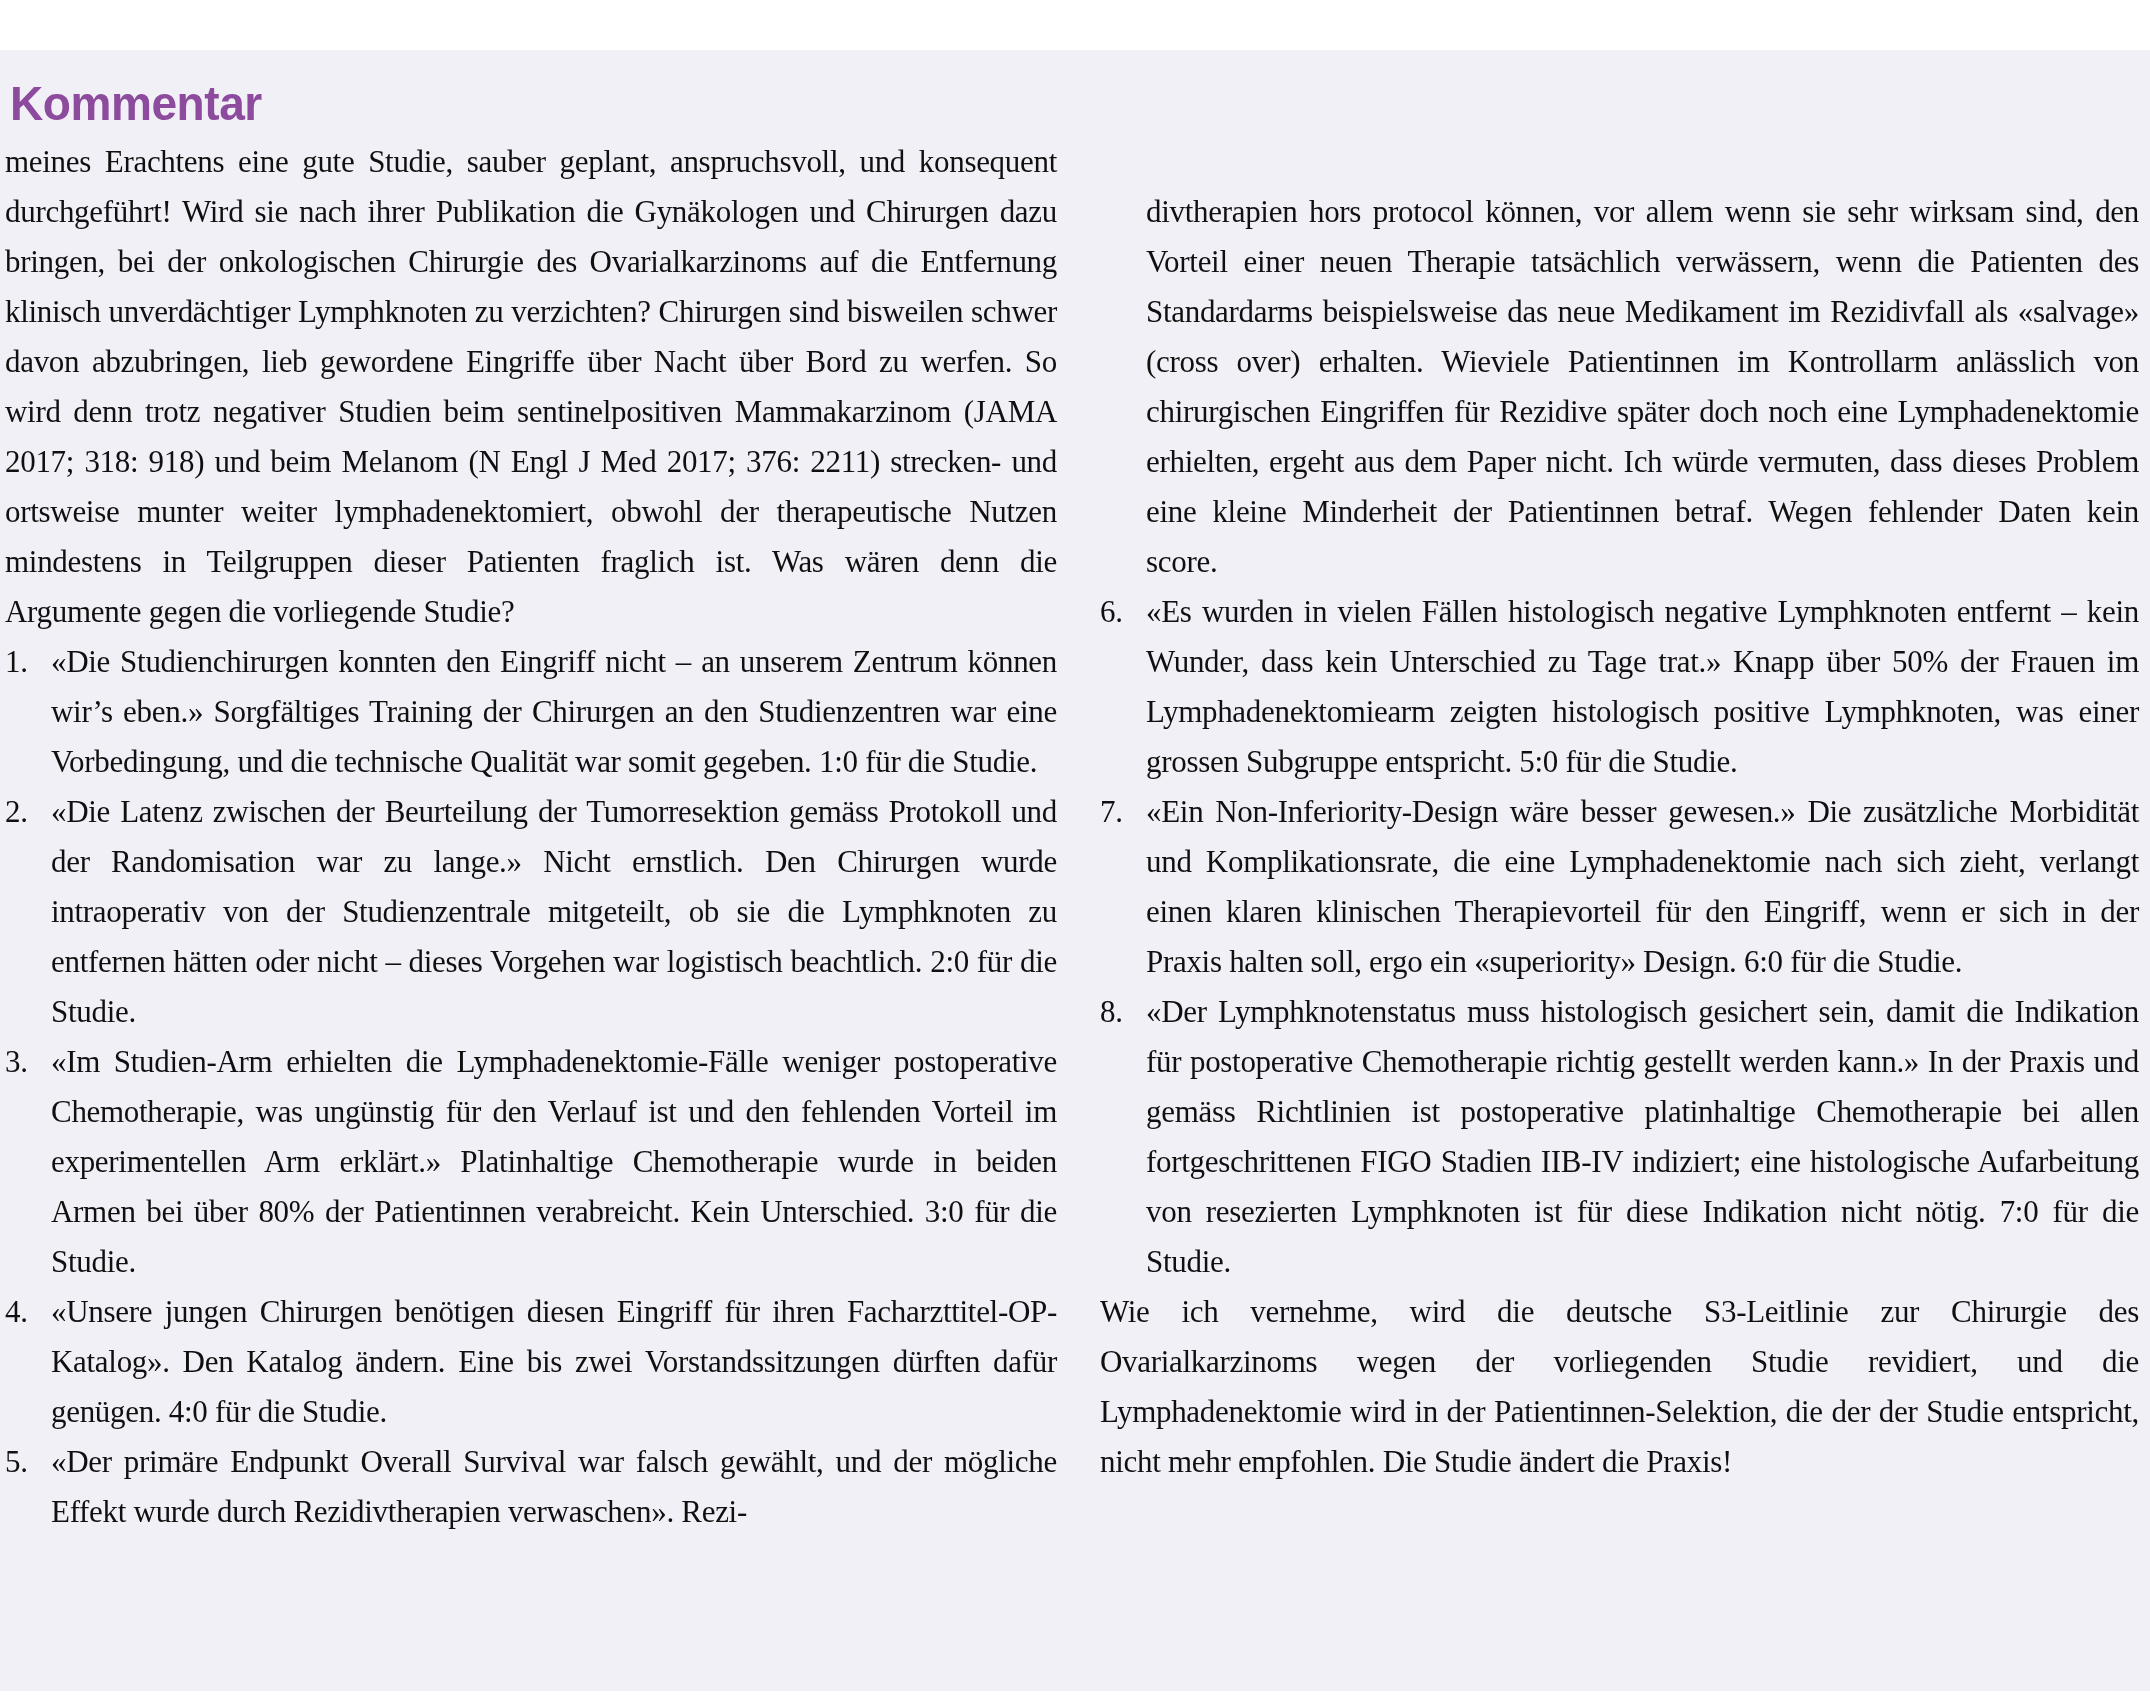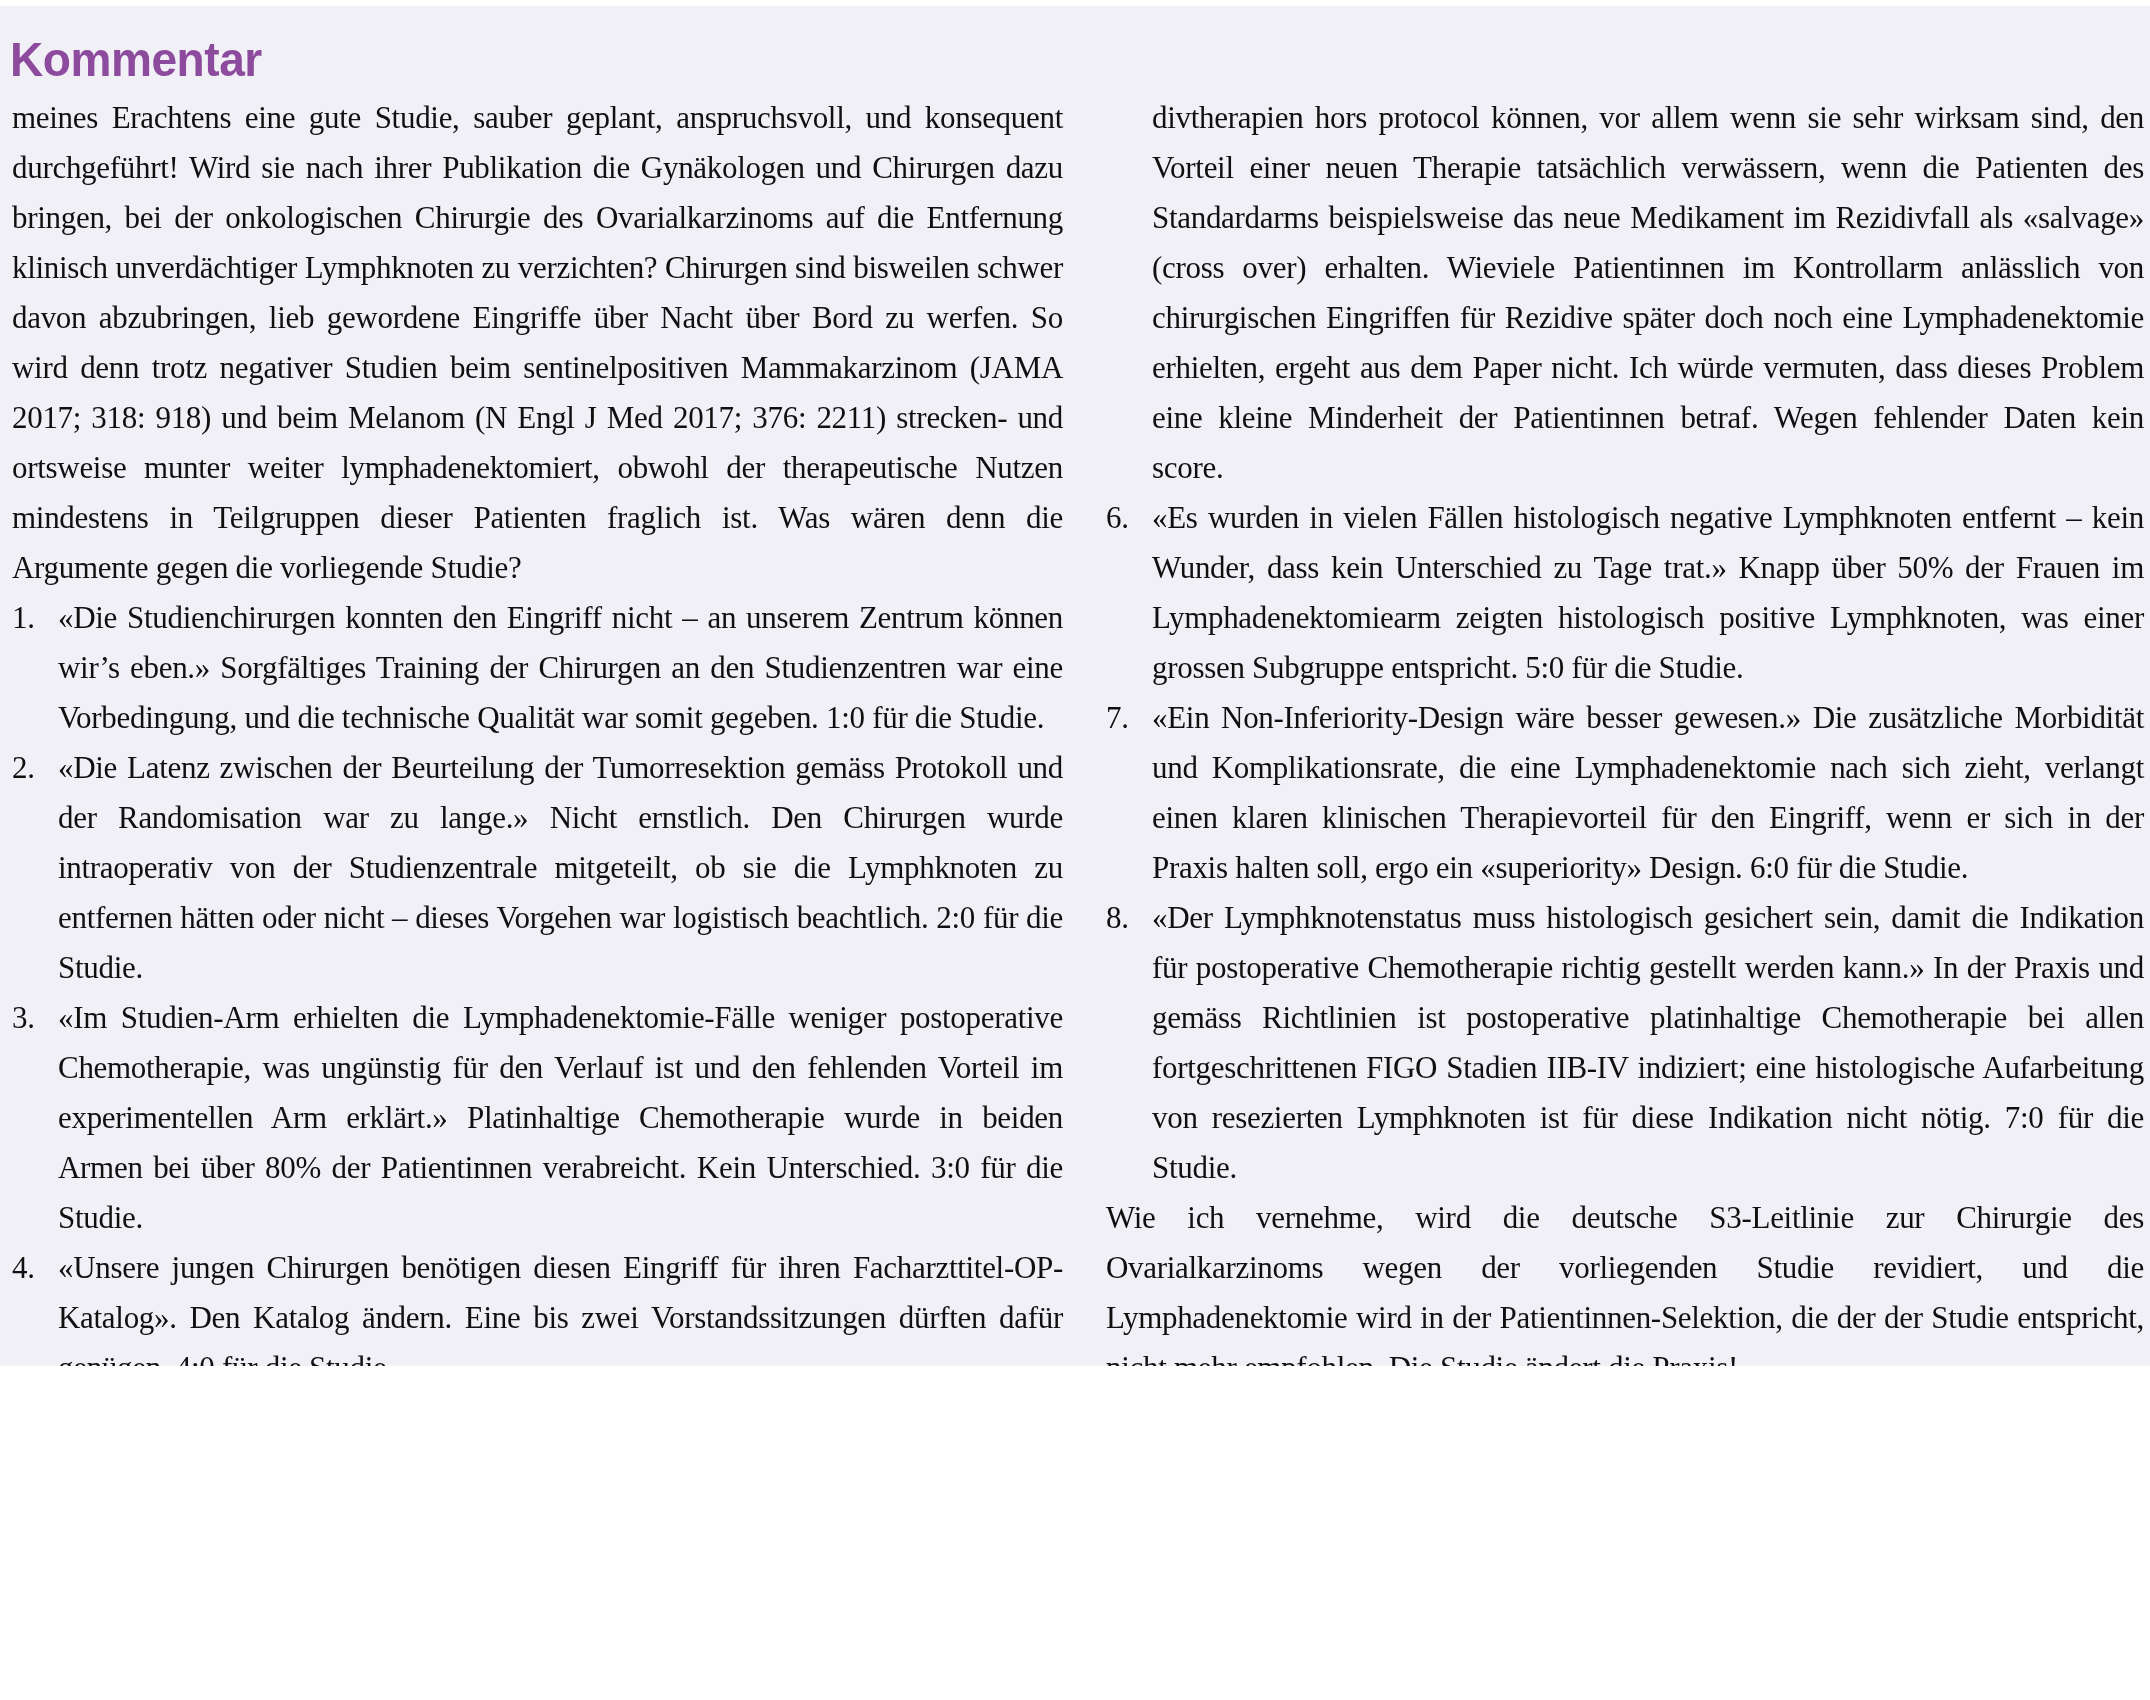--- a/index.html
+++ b/index.html
@@ -5,23 +5,24 @@
   html, body { margin: 0; padding: 0; }
   body {
     width: 2151px;
     height: 1701px;
     background: #ffffff;
     font-family: "Liberation Serif", "DejaVu Serif", serif;
   }
   .page {
     position: relative;
     width: 2151px;
-    height: 1366px;
+    height: 1647px;
     overflow: hidden;
     background: #0369a1;
+    margin-top: 44px;
   }
   .top-strip {
     height: 6px;
     width: 100%;
     background: #ffffff;
   }
   .box {
     position: absolute;
     top: 6px; left: 0; right: 0; bottom: 0;
     background: #f2f0f7;
@@ -32,21 +33,22 @@
     font-weight: 700;
     font-size: 48px;
     line-height: 49px;
     color: #8c4b9d;
     letter-spacing: -0.5px;
     transform: scaleX(0.96);
     transform-origin: left center;
   }
   .cols {
     display: flex;
-    padding: 0 7px 0 12px;
+    padding: 0 7px 0 5px;
+    align-items: center;
   }
   .col {
     color: #101010;
     font-size: 31px;
     line-height: 50px;
     letter-spacing: -0.3px;
     text-align: justify;
     hyphens: auto;
     -webkit-hyphens: auto;
   }

